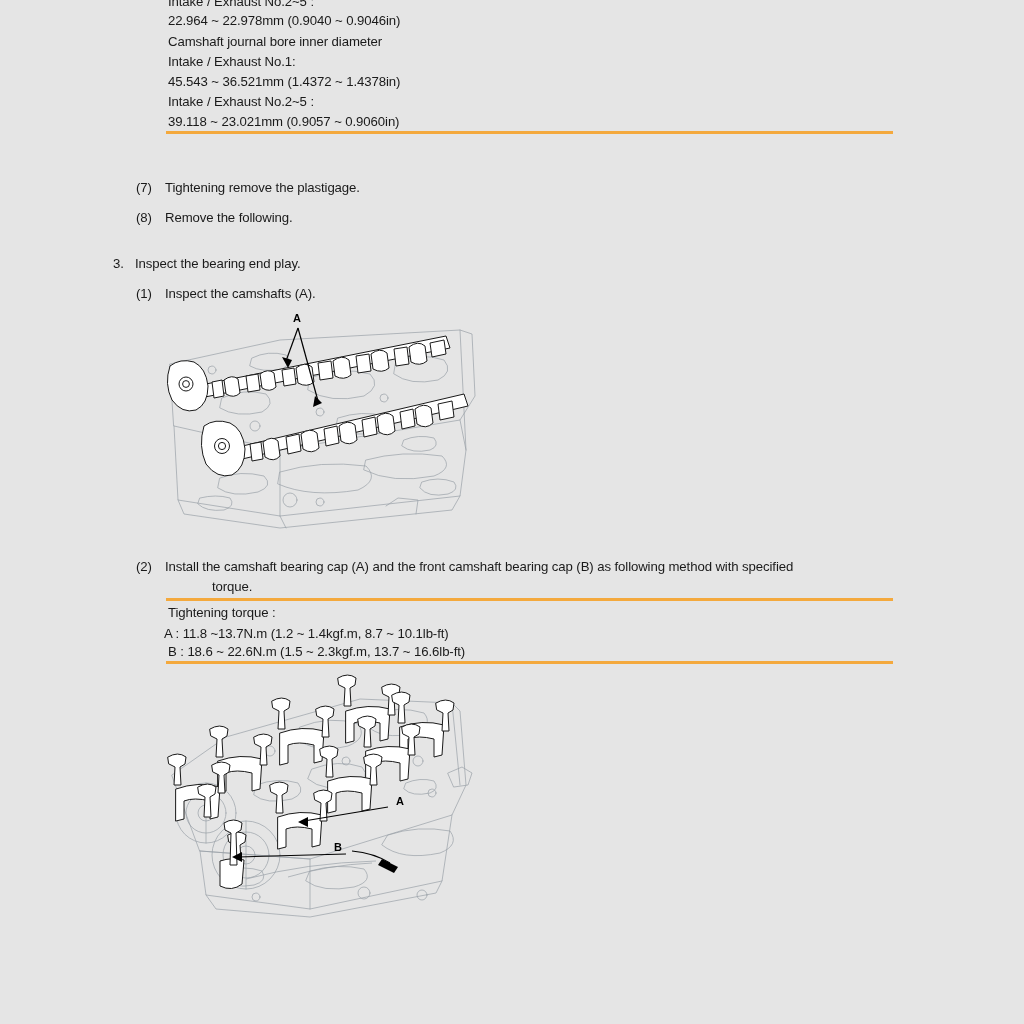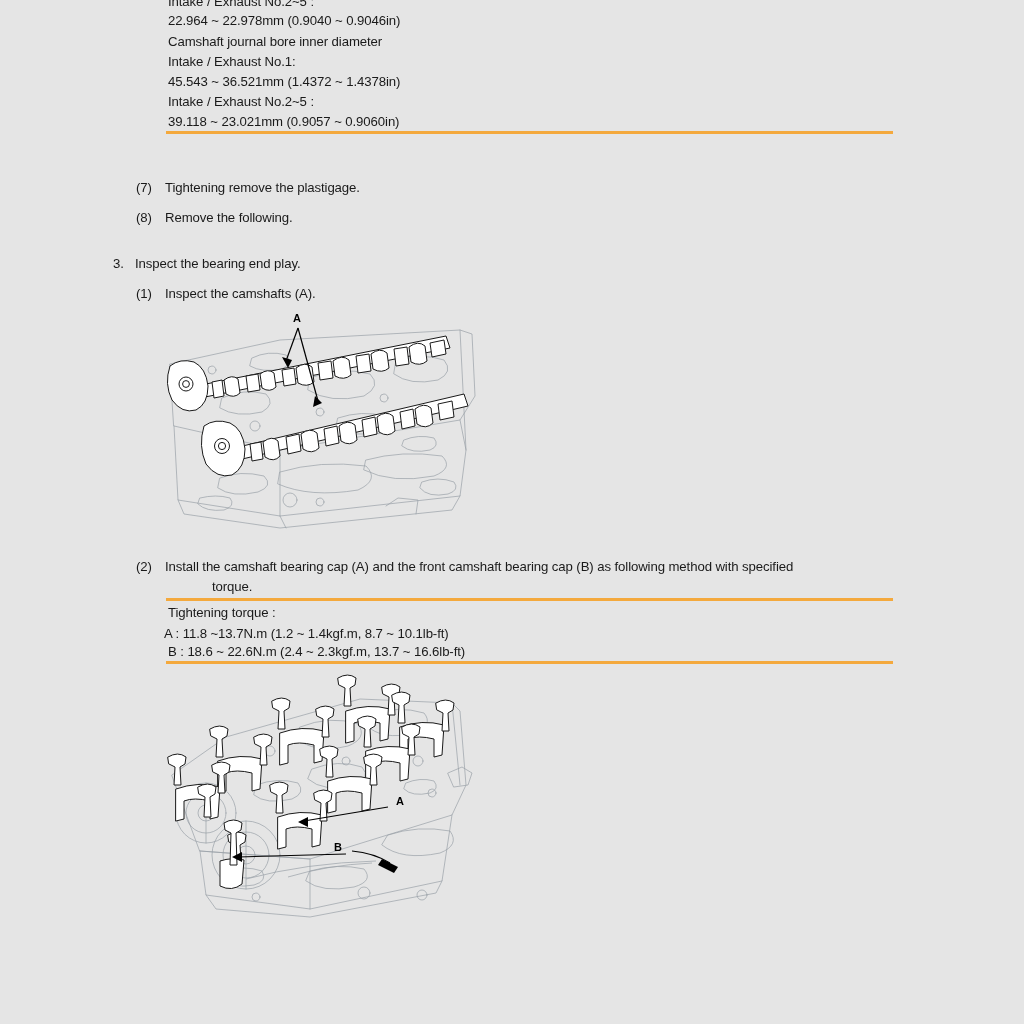--- a/index.html
+++ b/index.html
@@ -197,21 +197,21 @@
   <div class="item" style="left:136px; top:557px; width:790px;">
     <span class="marker" style="width:29px;">(2)</span>
     <span class="body">Install the camshaft bearing cap (A) and the front camshaft bearing cap (B) as following method with specified</span>
   </div>
   <div class="txt" style="left:165px; top:577px;margin-left:47px;">torque.</div>
 
   <div>
     <div class="rule" style="left:166px; top:598px; width:727px;"></div>
     <div class="txt bold" style="left:168px; top:603px;">Tightening torque :</div>
     <div class="txt" style="left:164px; top:624px;">A : 11.8 ~13.7N.m (1.2 ~ 1.4kgf.m, 8.7 ~ 10.1lb-ft)</div>
-    <div class="txt" style="left:168px; top:642px;">B : 18.6 ~ 22.6N.m (2.4 ~ 2.3kgf.m, 13.7 ~ 16.6lb-ft)</div>
+    <div class="txt" style="left:168px; top:642px;">B : 18.6 ~ 22.6N.m (1.5 ~ 2.3kgf.m, 13.7 ~ 16.6lb-ft)</div>
     <div class="rule" style="left:166px; top:661px; width:727px;"></div>
   </div>
 
   <div class="figure" style="left:160px; top:665px;">
     <svg width="340" height="255" viewBox="0 0 340 255" xmlns="http://www.w3.org/2000/svg">
 
       <g fill="none" stroke="#9aa0a8" stroke-width="0.7" stroke-linejoin="round" stroke-linecap="round">
         <path d="M12 110 L66 72 L200 34 L292 38 L300 46 L306 120 L292 150 L150 194 L40 186 Z"></path>
         <path d="M40 186 L46 230 L150 244 L282 216 L292 150"></path>
         <path d="M150 194 L150 244"></path>

